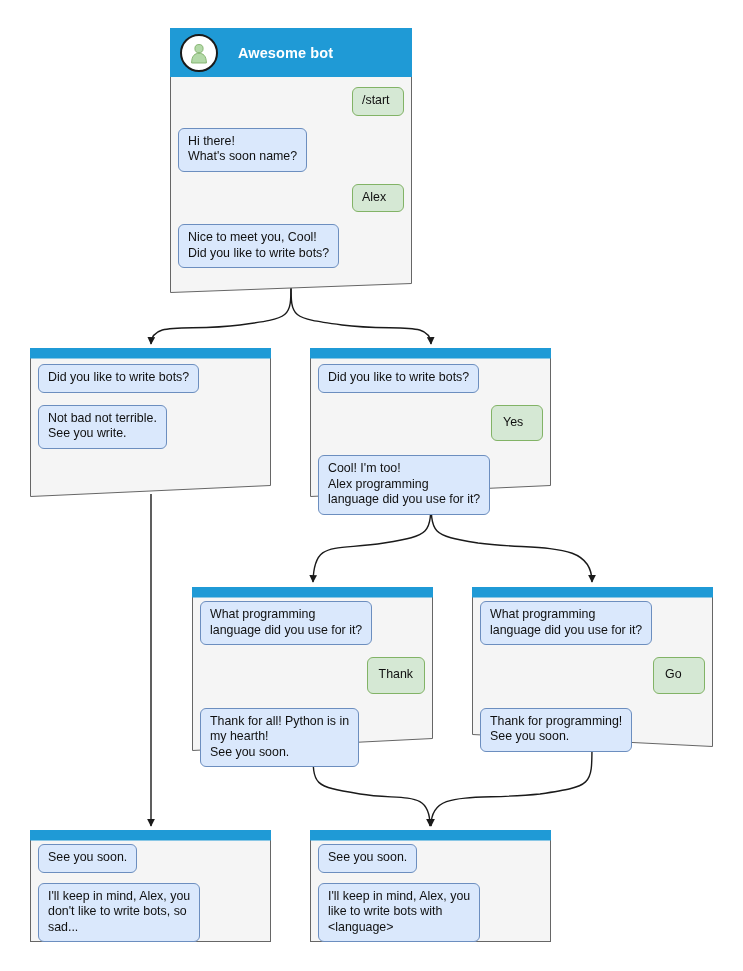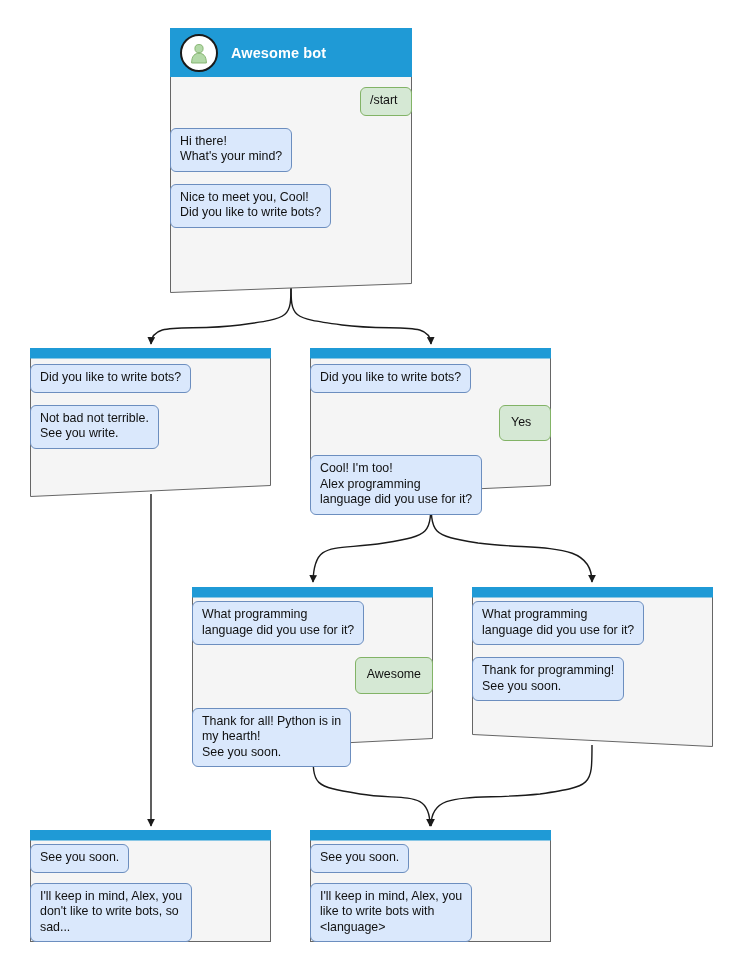--- a/index.html
+++ b/index.html
@@ -62,31 +62,31 @@
     box-sizing: border-box;
     display: flex;
     align-items: center;
     justify-content: center;
     flex: 0 0 auto;
   }
   .bot-title {
     color: #ffffff;
     font-size: 14.5px;
     font-weight: bold;
-    margin-left: 13px;
+    margin-left: 20px;
     letter-spacing: 0.1px;
   }
 
   
   .msgs {
     position: absolute;
     left: 0;
     right: 0;
     box-sizing: border-box;
-    padding: 0 0;
+    padding: 0 8px;
   }
   .row {
     display: flex;
     margin-bottom: 12px;
   }
   .row.left  { justify-content: flex-start; }
   .row.right { justify-content: flex-end; }
 
   .bubble {
     box-sizing: border-box;
@@ -158,21 +158,24 @@
       </div>
       <div class="bot-title">Awesome bot</div>
     </div>
 
     <div class="msgs" style="top:59px;">
       <div class="row right">
         <div class="bubble user">/start</div>
       </div>
       <div class="row left">
         <div class="bubble bot">Hi there!
-What's your mind?</div>
+What's soon name?</div>
+      </div>
+      <div class="row right">
+        <div class="bubble user">Alex</div>
       </div>
       <div class="row left">
         <div class="bubble bot">Nice to meet you, Cool!
 Did you like to write bots?</div>
       </div>
     </div>
   </div>
 </div>
 
 <div class="card" style="left:30px; top:348px; width:241px; height:149px;">
@@ -223,21 +226,21 @@
     <rect x="0.5" y="0.5" width="240" height="9.5" fill="#1f9ad6" stroke="#1f9ad6" stroke-width="1"></rect>
   </svg>
 
   <div class="card-inner">
     <div class="msgs" style="top:14px;">
       <div class="row left">
         <div class="bubble bot">What programming
 language did you use for it?</div>
       </div>
       <div class="row right" style="margin-bottom:14px;">
-        <div class="bubble user pad">Awesome</div>
+        <div class="bubble user pad">Thank</div>
       </div>
       <div class="row left">
         <div class="bubble bot">Thank for all! Python is in
 my hearth!
 See you soon.</div>
       </div>
     </div>
   </div>
 </div>
 
@@ -246,20 +249,23 @@
     <path d="M 0.5,0.5 L 240.5,0.5 L 240.5,159.5 L 0.5,147.5 Z" fill="#f5f5f5" stroke="#666666" stroke-width="1"></path>
     <rect x="0.5" y="0.5" width="240" height="9.5" fill="#1f9ad6" stroke="#1f9ad6" stroke-width="1"></rect>
   </svg>
 
   <div class="card-inner">
     <div class="msgs" style="top:14px;">
       <div class="row left">
         <div class="bubble bot">What programming
 language did you use for it?</div>
       </div>
+      <div class="row right" style="margin-bottom:14px;">
+        <div class="bubble user pad">Go</div>
+      </div>
       <div class="row left">
         <div class="bubble bot">Thank for programming!
 See you soon.</div>
       </div>
     </div>
   </div>
 </div>
 
 <div class="card" style="left:30px; top:830px; width:241px; height:112px;">
   <svg class="card-svg" width="241" height="112">

